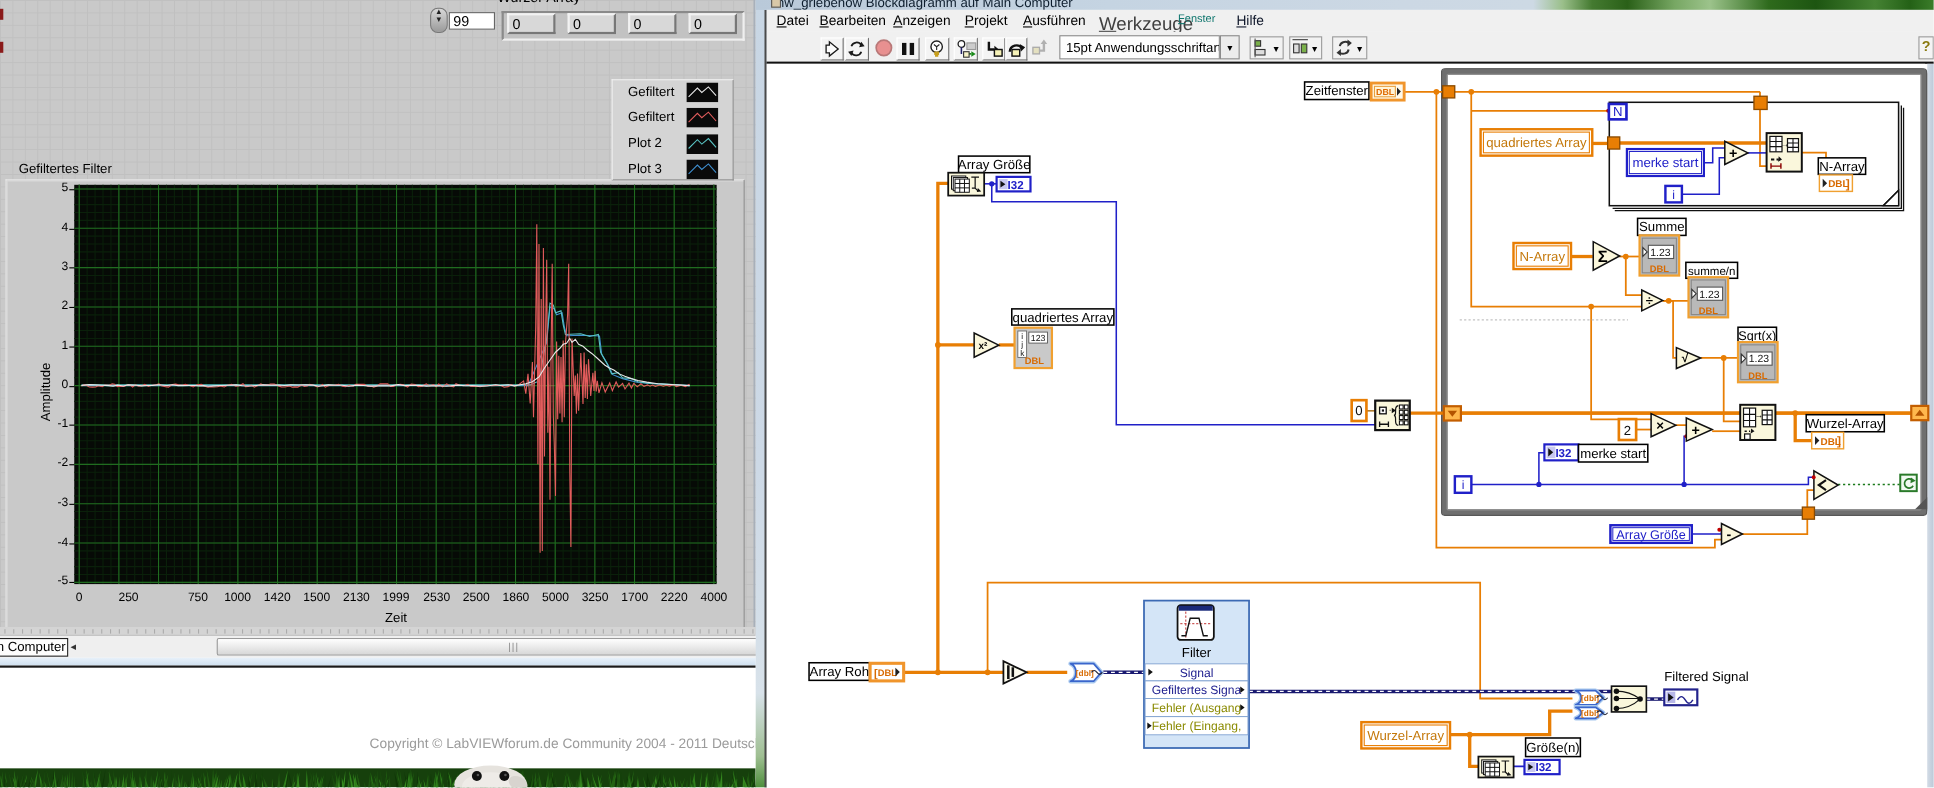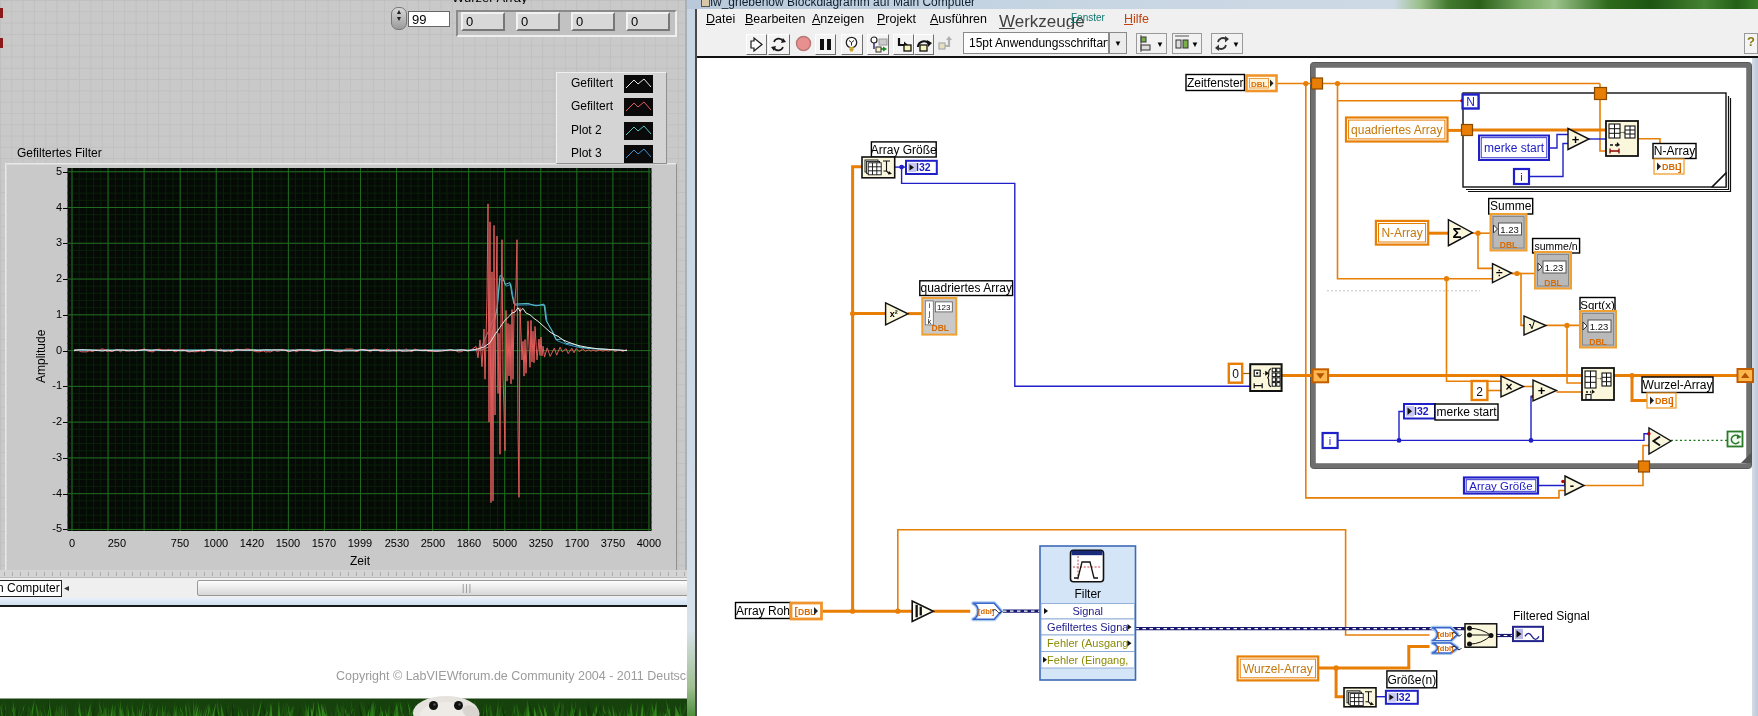--- a/index.html
+++ b/index.html
@@ -576,29 +576,29 @@
       <div style="position:absolute;left:63px;top:208px;width:5px;height:1px;background:#000"></div>
       <div style="position:absolute;left:30px;top:165px;width:32px;text-align:right;font-size:11px;color:#000">5</div>
       <div style="position:absolute;left:63px;top:172px;width:5px;height:1px;background:#000"></div>
       <div style="position:absolute;left:54px;top:537px;width:36px;text-align:center;font-size:11px;color:#000">0</div>
       <div style="position:absolute;left:90px;top:537px;width:36px;text-align:right;font-size:11px;color:#000">250</div>
       <div style="position:absolute;left:126px;top:512px;width:36px;text-align:center;font-size:11px;color:#000">500</div>
       <div style="position:absolute;left:162px;top:537px;width:36px;text-align:center;font-size:11px;color:#000">750</div>
       <div style="position:absolute;left:198px;top:537px;width:36px;text-align:center;font-size:11px;color:#000">1000</div>
       <div style="position:absolute;left:234px;top:537px;width:36px;text-align:center;font-size:11px;color:#000">1420</div>
       <div style="position:absolute;left:270px;top:537px;width:36px;text-align:center;font-size:11px;color:#000">1500</div>
-      <div style="position:absolute;left:306px;top:537px;width:36px;text-align:center;font-size:11px;color:#000">1570</div>
+      <div style="position:absolute;left:306px;top:537px;width:36px;text-align:center;font-size:11px;color:#000">2130</div>
       <div style="position:absolute;left:342px;top:537px;width:36px;text-align:center;font-size:11px;color:#000">1999</div>
       <div style="position:absolute;left:379px;top:537px;width:36px;text-align:center;font-size:11px;color:#000">2530</div>
       <div style="position:absolute;left:415px;top:537px;width:36px;text-align:center;font-size:11px;color:#000">2500</div>
       <div style="position:absolute;left:451px;top:537px;width:36px;text-align:center;font-size:11px;color:#000">1860</div>
       <div style="position:absolute;left:487px;top:537px;width:36px;text-align:center;font-size:11px;color:#000">5000</div>
       <div style="position:absolute;left:523px;top:537px;width:36px;text-align:center;font-size:11px;color:#000">3250</div>
       <div style="position:absolute;left:559px;top:537px;width:36px;text-align:center;font-size:11px;color:#000">1700</div>
-      <div style="position:absolute;left:595px;top:537px;width:36px;text-align:center;font-size:11px;color:#000">3750</div>
+      <div style="position:absolute;left:595px;top:537px;width:36px;text-align:center;font-size:11px;color:#000">2220</div>
       <div style="position:absolute;left:631px;top:537px;width:36px;text-align:center;font-size:11px;color:#000">4000</div>
       <div style="position:absolute;left:340px;top:554px;width:40px;text-align:center;font-size:12px;color:#000">Zeit</div>
       <div style="position:absolute;left:34px;top:383px;font-size:12px;color:#000;transform:rotate(-90deg);transform-origin:left top">Amplitude</div>
       <div style="position:absolute;left:685px;top:0;width:2px;height:577px;background:#a8b0ba"></div>
     </div>
 <div style="position:absolute;left:0;top:570px;width:687px;height:37px">
       <div style="position:absolute;left:0;top:0;width:687px;height:7px;background:#d4d4d4"></div>
       <div style="position:absolute;left:4px;top:2px;width:1px;height:4px;background:#ababab"></div>
       <div style="position:absolute;left:12px;top:2px;width:1px;height:4px;background:#ababab"></div>
       <div style="position:absolute;left:20px;top:2px;width:1px;height:4px;background:#ababab"></div>
@@ -709,21 +709,21 @@
 <div style="position:absolute;left:14px;top:-2px;width:9px;height:9px;background:#d8c8a8;border:1px solid #555"></div>
 </div>
     <div style="position:absolute;left:697px;top:9px;width:1061px;height:20px;background:#f0f0f0"></div>
     <div style="position:absolute;left:706px;top:12px;font-size:12.5px;color:#000"><span style="text-decoration:underline">D</span>atei</div>
     <div style="position:absolute;left:745px;top:12px;font-size:12.5px;color:#000"><span style="text-decoration:underline">B</span>earbeiten</div>
     <div style="position:absolute;left:812px;top:12px;font-size:12.5px;color:#000"><span style="text-decoration:underline">A</span>nzeigen</div>
     <div style="position:absolute;left:877px;top:12px;font-size:12.5px;color:#000"><span style="text-decoration:underline">P</span>rojekt</div>
     <div style="position:absolute;left:930px;top:12px;font-size:12.5px;color:#000"><span style="text-decoration:underline">A</span>usführen</div>
     <div style="position:absolute;left:999px;top:12px;font-size:17px;color:#404040"><span style="text-decoration:underline">W</span>erkzeuge</div>
     <div style="position:absolute;left:1071px;top:12px;font-size:10px;color:#0f766e"><span style="text-decoration:underline">F</span>enster</div>
-    <div style="position:absolute;left:1124px;top:12px;font-size:12.5px;color:#c2410c"><span style="text-decoration:underline">H</span>ilfe</div>
+    <div style="position:absolute;left:1124px;top:12px;font-size:12.5px;color:#0f172a"><span style="text-decoration:underline">H</span>ilfe</div>
     <div style="position:absolute;left:697px;top:29px;width:1061px;height:27px;background:#f0f0f0"></div>
     <div style="position:absolute;left:697px;top:56px;width:1061px;height:2px;background:#111"></div>
     <div style="position:absolute;left:746px;top:34px;width:21px;height:21px;border-top:1px solid #fff;border-left:1px solid #fff;border-right:1px solid #707070;border-bottom:1px solid #707070;background:#f4f4f4;"><svg width="19" height="19">
         <path d="M4,6 h3 v-3 l8,6.5 l-8,6.5 v-3 h-3 z" fill="#fcfcfc" stroke="#1a1a1a" stroke-width="1.2"></path>
       </svg></div>
     <div style="position:absolute;left:768px;top:34px;width:22px;height:21px;border-top:1px solid #fff;border-left:1px solid #fff;border-right:1px solid #707070;border-bottom:1px solid #707070;background:#f4f4f4;"><svg width="19" height="19">
         <g fill="none" stroke="#1a1a1a" stroke-width="1.6">
           <path d="M5,7 A5,5 0 0 1 14,6"></path>
           <path d="M14,12 A5,5 0 0 1 5,13"></path>
         </g>

